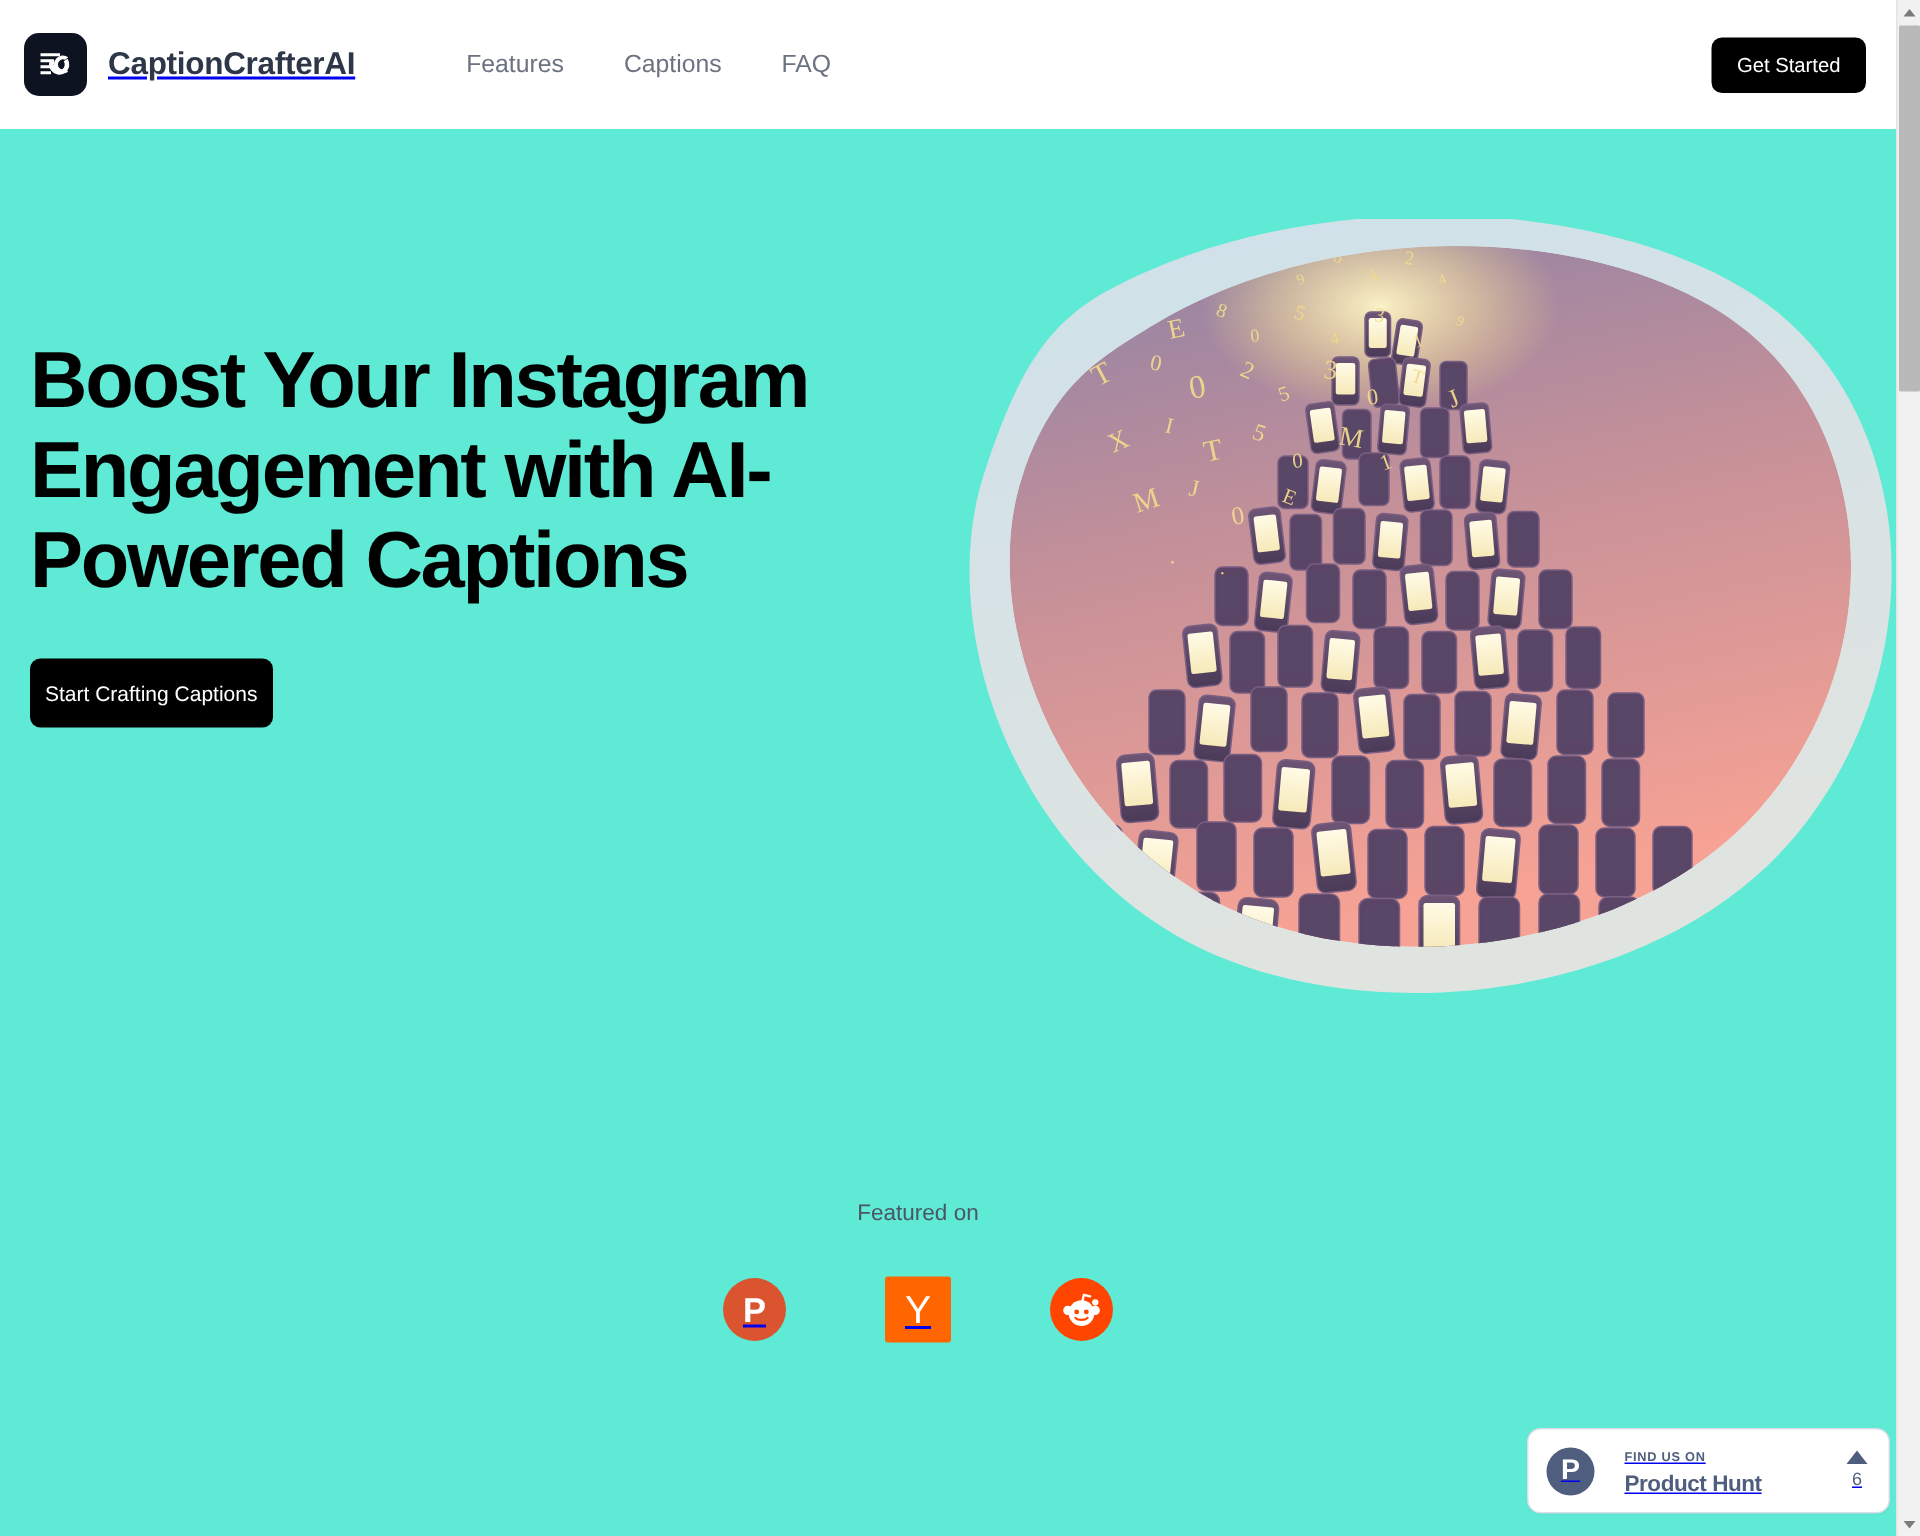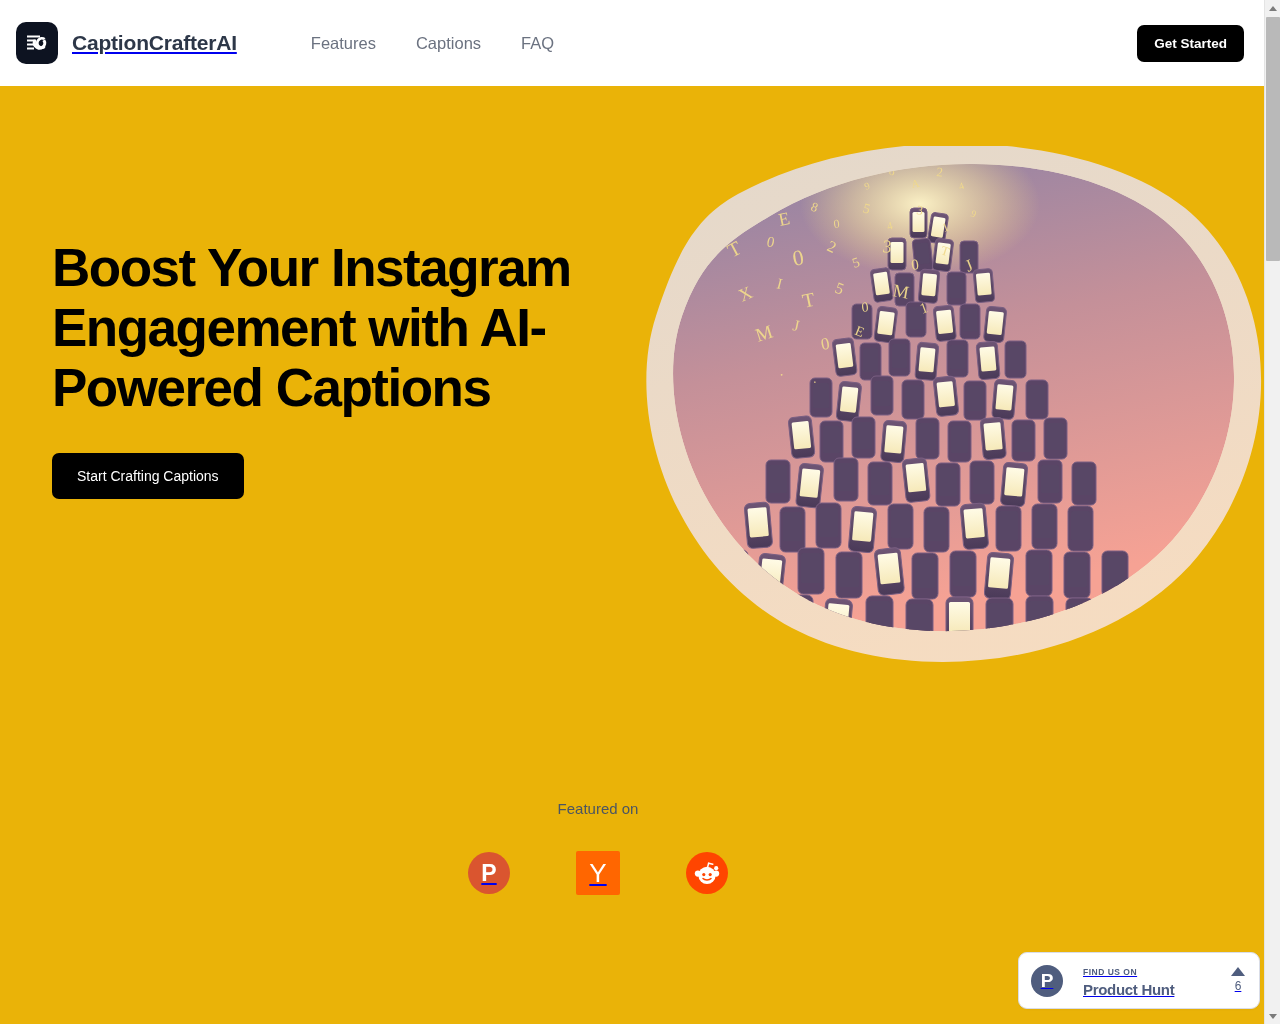--- a/index.html
+++ b/index.html
@@ -10,21 +10,21 @@
     background:#ffffff;
     color:#1f2937;
     position:relative;
   }
 
   
   .viewport {
     position:absolute; left:0; top:0;
     width:1264px; height:1024px;
     overflow:hidden;
-    background:#eab308;
+    background:#5eead4;
   }
 
   
   .site-header {
     position:absolute; left:0; top:0;
     width:1264px; height:86px;
     display:flex; align-items:center;
     padding:0 16px 0 16px;
     background:#ffffff;
   }
@@ -46,66 +46,66 @@
     padding:6px 20px; white-space:nowrap; cursor:pointer;text-align:right;
   }
   .nav-link:first-child { padding-left:18px; }
 
   .header-spacer { flex:1 1 auto; }
 
   .get-started-btn {
     background:#000000; color:#ffffff;
     border:none; border-radius:7px;
     font-family:"Liberation Sans", sans-serif;
-    font-size:13.5px; font-weight:bold;
+    font-size:13.5px; font-weight:normal;
     padding:11px 17px; cursor:pointer;
     margin-right:4px;
     white-space:nowrap;
   }
 
   
   .hero {
     position:absolute; left:0; top:86px;
     width:1264px; height:680px;
   }
 
   .hero-copy {
-    position:absolute; left:20px; top:152px; width:600px;margin-left:32px;
+    position:absolute; left:20px; top:138px; width:600px;
   }
   .hero-title {
     font-size:53px; line-height:60px; font-weight:bold;
     letter-spacing:-1.5px; color:#000000;
     width:580px;
   }
   .hero-sub {
     margin-top:28px;
     font-size:16.5px; line-height:28px; color:#4b5563;
     width:575px;
   }
   .hero-cta {
     margin-top:35px;
     display:inline-block;
     background:#000000; color:#ffffff;
     border:none; border-radius:7px;
     font-family:"Liberation Sans", sans-serif;
     font-size:14px;
-    padding:15px 25px; cursor:pointer;
+    padding:15px 10px; cursor:pointer;
   }
 
   
   .hero-art {
     position:absolute; left:620px; top:60px;
     width:650px; height:520px;
     overflow:hidden;
   }
   .hero-art svg { display:block; }
 
   
   .featured {
-    position:absolute; left:2px; top:800px; width:1192px;
+    position:absolute; left:16px; top:800px; width:1192px;
     display:flex; flex-direction:column; align-items:center;
   }
   .featured-label { font-size:15px; color:#4b5563; }
   .featured-logos {
     margin-top:34px;
     display:flex; align-items:center; gap:66px;
   }
   .logo-badge { cursor:pointer; display:flex; align-items:center; justify-content:center; }
   .ph-circle {
     width:42px; height:42px; border-radius:50%;

